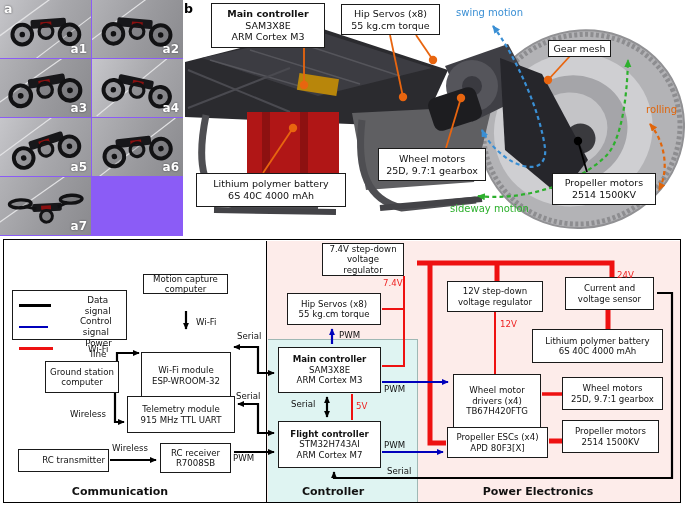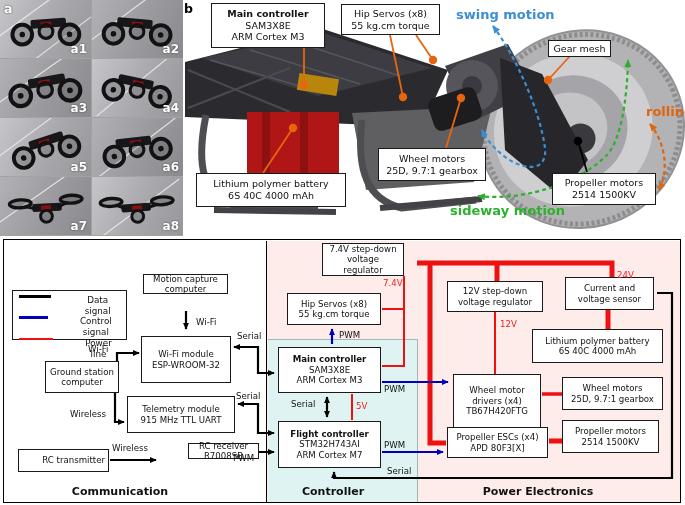--- a/index.html
+++ b/index.html
@@ -1,53 +1,53 @@
 <!DOCTYPE html>
 <html><head>
 <meta charset="utf-8">
 <style>
   html,body{margin:0;padding:0;background:#fff;}
   #fig{position:relative;width:685px;height:505px;background:#fff;overflow:hidden;
        font-family:"DejaVu Sans","Liberation Sans",sans-serif;color:#111;}
   .abs{position:absolute;}
   
-  #panel-a{left:0;top:0;width:183px;height:236px;background:#a3a3a3;}
+  #panel-a{left:0;top:0;width:183px;height:236px;background:#8b5cf6;}
   .pa-cell{position:absolute;width:91px;height:58px;overflow:hidden;}
   .pa-light{background:linear-gradient(115deg,#c6c6ca,#a8a8ac 55%,#97979b);}
   .pa-dark{background:linear-gradient(115deg,#b2b2b6,#9a9a9e 55%,#8a8a8e);}
   .pa-label{position:absolute;right:4px;bottom:2px;color:#fff;font-weight:bold;
             font-size:12px;text-shadow:0 0 2px rgba(0,0,0,.6);}
   .panel-letter{position:absolute;font-weight:bold;font-size:12.5px;}
   #label-a{left:4px;top:1px;color:#fff;text-shadow:0 0 2px rgba(0,0,0,.7);z-index:3;}
   #label-b{left:184px;top:1px;color:#000;}
   #label-c{left:6px;top:241px;color:#000;}
   .pa-cell svg{position:absolute;left:0;top:0;}
   
   .bx{position:absolute;background:#fff;border:1.4px solid #1a1a1a;
       display:flex;flex-direction:column;justify-content:center;align-items:center;
       text-align:center;z-index:4;box-sizing:border-box;padding:1px 3px;}
   .bx div{line-height:1.22;}
   .b-bx{font-size:9.5px;}
   .c-bx{font-size:8.6px;}
   .bold{font-weight:bold;}
   
-  .motion{position:absolute;font-weight:bold;font-size:13px;z-index:5;}
+  .motion{position:absolute;font-weight:normal;font-size:10px;z-index:5;}
   #swing-motion{left:456px;top:7px;color:#3a8fd4;}
   #rolling-motion{left:646px;top:104px;color:#e0650a;}
   #sideway-motion{left:450px;top:203px;color:#2db02d;}
   
   #pc-border{left:3px;top:239px;width:676px;height:262px;border:1.6px solid #000;z-index:1;background:#fff;}
   #pc-pink{left:266px;top:240.5px;width:413px;height:261px;background:#fdecea;border-left:1.5px solid #000;z-index:1;}
   #pc-cyan{left:267.5px;top:339px;width:149px;height:162px;background:#dff4f2;border:1px solid #9fb8b5;border-left:none;border-bottom:none;z-index:1;}
   .c-lbl{position:absolute;font-size:8.6px;z-index:5;white-space:nowrap;}
   .c-red{color:#ee2222;}
   .sec-lbl{position:absolute;font-weight:bold;font-size:11px;z-index:5;transform:translateX(-50%);}
   
   #legend{left:12px;top:290px;width:115px;height:50px;z-index:4;justify-content:space-around;align-items:flex-start;padding:4px 6px;}
-  .leg-row{display:flex;gap:24px;font-size:8.8px;}
+  .leg-row{display:flex;align-items:center;gap:24px;font-size:8.8px;}
   .leg-sw{display:inline-block;width:36px;height:2.6px;}
   .sw0{background:#000000;} .sw1{background:#0000bb;} .sw2{background:#ee1111;}
   svg.layer{position:absolute;left:0;top:0;z-index:2;}
   svg.over{z-index:3;}
 </style>
 </head>
 <body>
 
 <div id="fig">
 
@@ -118,27 +118,20 @@
         </svg>
       <span class="pa-label">a6</span>
     </div>
     <div class="pa-cell pa-dark" style="left:0;top:177px">
       <svg viewBox="0 0 91 59" width="91" height="58">
           <line x1="-4" y1="48" x2="70" y2="-4" stroke="#e3e3e5" stroke-width="1.2"></line>
           <use href="#botflat" transform="rotate(-3 45 30)"></use>
         </svg>
       <span class="pa-label">a7</span>
     </div>
-    <div class="pa-cell pa-light" style="left:92px;top:177px">
-      <svg viewBox="0 0 91 59" width="91" height="58">
-          <line x1="10" y1="60" x2="88" y2="2" stroke="#e3e3e5" stroke-width="1.2"></line>
-          <use href="#botflat" transform="translate(91,0) scale(-1,1) rotate(4 45 30)"></use>
-        </svg>
-      <span class="pa-label">a8</span>
-    </div>
   </div>
   <span id="label-a" class="panel-letter">a</span>
   <span id="label-b" class="panel-letter">b</span>
   <span id="label-c" class="panel-letter">c</span>
 
   <svg class="layer" width="685" height="505" viewBox="0 0 685 505">
     <defs>
       <marker id="mBl" markerWidth="10" markerHeight="10" refX="7" refY="3.5" orient="auto" markerUnits="userSpaceOnUse">
           <path d="M0,0 L8,3.5 L0,7 z" fill="#3a8fd4"></path>
         </marker>
@@ -306,36 +299,36 @@
     <div class="leg-row">
         <span class="leg-sw sw2"></span>
         <span>Power line</span>
       </div>
   </div>
 
   <div class="bx c-bx abs" style="left:143px;top:274px;width:85px;height:20px;">
     <div>Motion capture</div>
       <div>computer</div>
   </div>
-  <div class="bx c-bx abs" style="left:141px;top:336px;width:90px;height:47px;">
+  <div class="bx c-bx abs" style="left:141px;top:352px;width:90px;height:47px;">
     <div>Wi-Fi module</div>
       <div>ESP-WROOM-32</div>
   </div>
   <div class="bx c-bx abs" style="left:8px;top:361px;width:74px;height:32px;margin-left:37px;">
     <div>Ground station</div>
       <div>computer</div>
   </div>
   <div class="bx c-bx abs" style="left:127px;top:396px;width:108px;height:37px;">
     <div>Telemetry module</div>
       <div>915 MHz TTL UART</div>
   </div>
   <div class="bx c-bx abs" style="left:18px;top:449px;width:91px;height:23px;align-items:flex-end;">
     <div>RC transmitter</div>
   </div>
-  <div class="bx c-bx abs" style="left:160px;top:443px;width:71px;height:16px;margin-left:28px;">
+  <div class="bx c-bx abs" style="left:160px;top:443px;width:71px;height:30px;">
     <div>RC receiver</div>
       <div>R7008SB</div>
   </div>
   <div class="bx c-bx abs" style="left:287px;top:293px;width:94px;height:32px;">
     <div>Hip Servos (x8)</div>
       <div>55 kg.cm torque</div>
   </div>
   <div class="bx c-bx abs" style="left:278px;top:347px;width:103px;height:46px;">
     <div class="bold">Main controller</div>
     <div>SAM3X8E</div>

